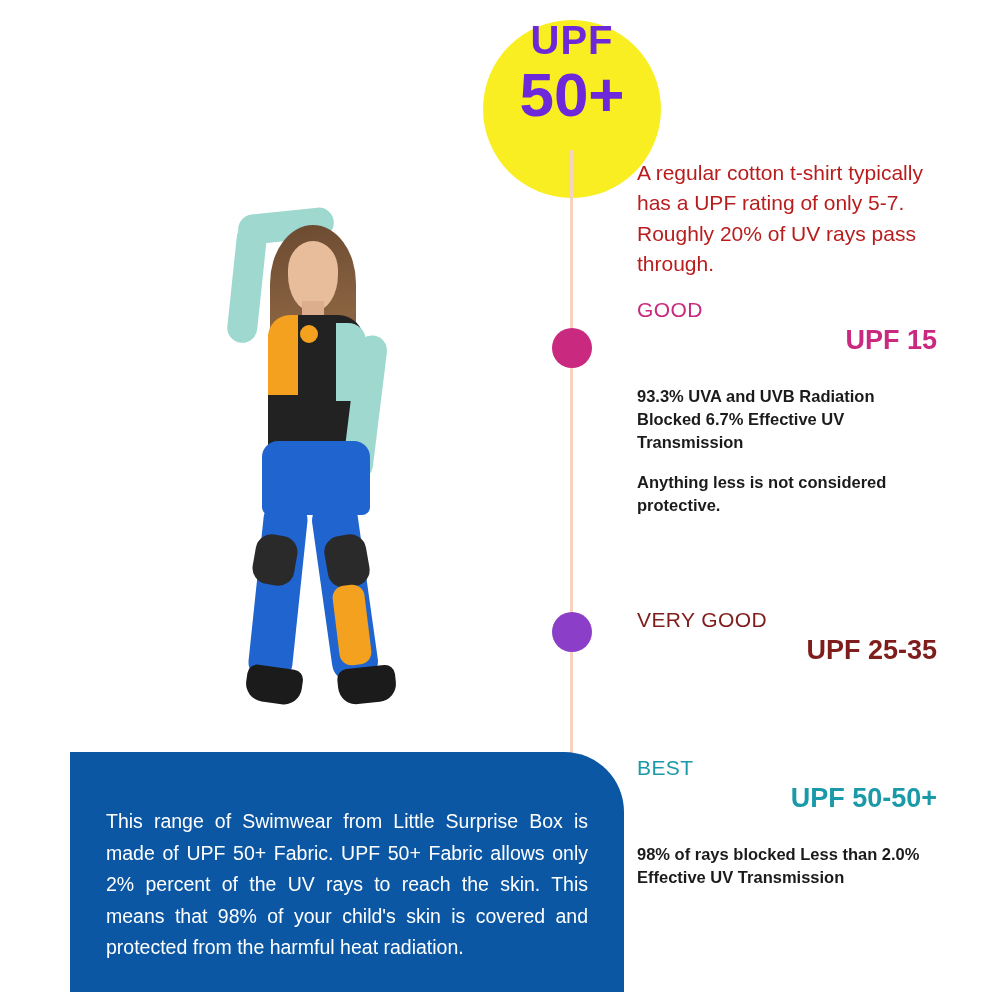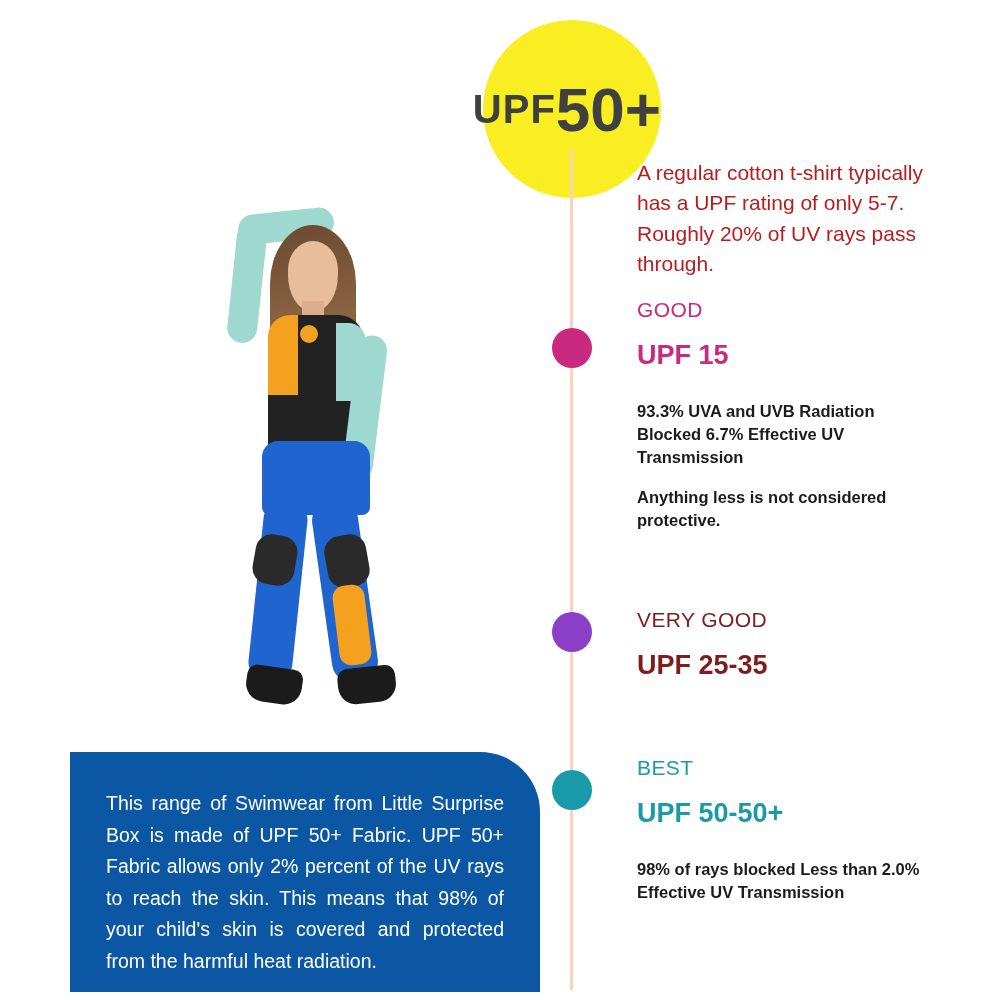--- a/index.html
+++ b/index.html
@@ -212,24 +212,24 @@
   
   .badge {
     position: absolute;
     left: 483px;
     top: 20px;
     width: 178px;
     height: 178px;
     border-radius: 50%;
     background: #f8ee21;
     display: flex;
-    flex-direction: row;
+    flex-direction: column;
     align-items: center;
-    justify-content: flex-end;
-    color: #404040;
+    justify-content: flex-start;
+    color: #6d28d9;
   }
   .badge .upf {
     font-size: 40px;
     font-weight: bold;
     letter-spacing: 1px;
     line-height: 1;
   }
   .badge .fifty {
     font-size: 62px;
     font-weight: bold;
@@ -273,48 +273,49 @@
 
   .tier-label {
     font-size: 21px;
     letter-spacing: 0.4px;
     line-height: 1.15;
   }
   .tier-value {
     font-size: 27px;
     font-weight: bold;
     line-height: 1.2;
-    margin-top: 17px;
+    margin-top: 2px;
+    text-align: right;
   }
   .good .tier-label, .good .tier-value { color: #c9297f; }
   .verygood .tier-label, .verygood .tier-value { color: #7f1d1d; }
   .best .tier-label, .best .tier-value { color: #1a9aa8; }
 
   .tier-body {
     margin-top: 28px;
     font-size: 16.5px;
     line-height: 1.42;
     font-weight: bold;
     color: #1b1b1b;
   }
   .tier-body p { margin: 0 0 16px 0; }
   .tier-body p:last-child { margin-bottom: 0; }
 
   
   .blue-panel {
     position: absolute;
     left: 70px;
     top: 752px;
-    width: 470px;
+    width: 554px;
     height: 240px;
     background: #0b57a4;
     border-radius: 0 60px 0 0;
     color: #ffffff;
     box-sizing: border-box;
-    padding: 36px 36px 20px 36px;
+    padding: 54px 36px 20px 36px;
   }
   .blue-panel p {
     margin: 0;
     font-size: 19.5px;
     line-height: 1.62;
     text-align: justify;
     text-justify: inter-word;
   }
 </style>
 </head>

